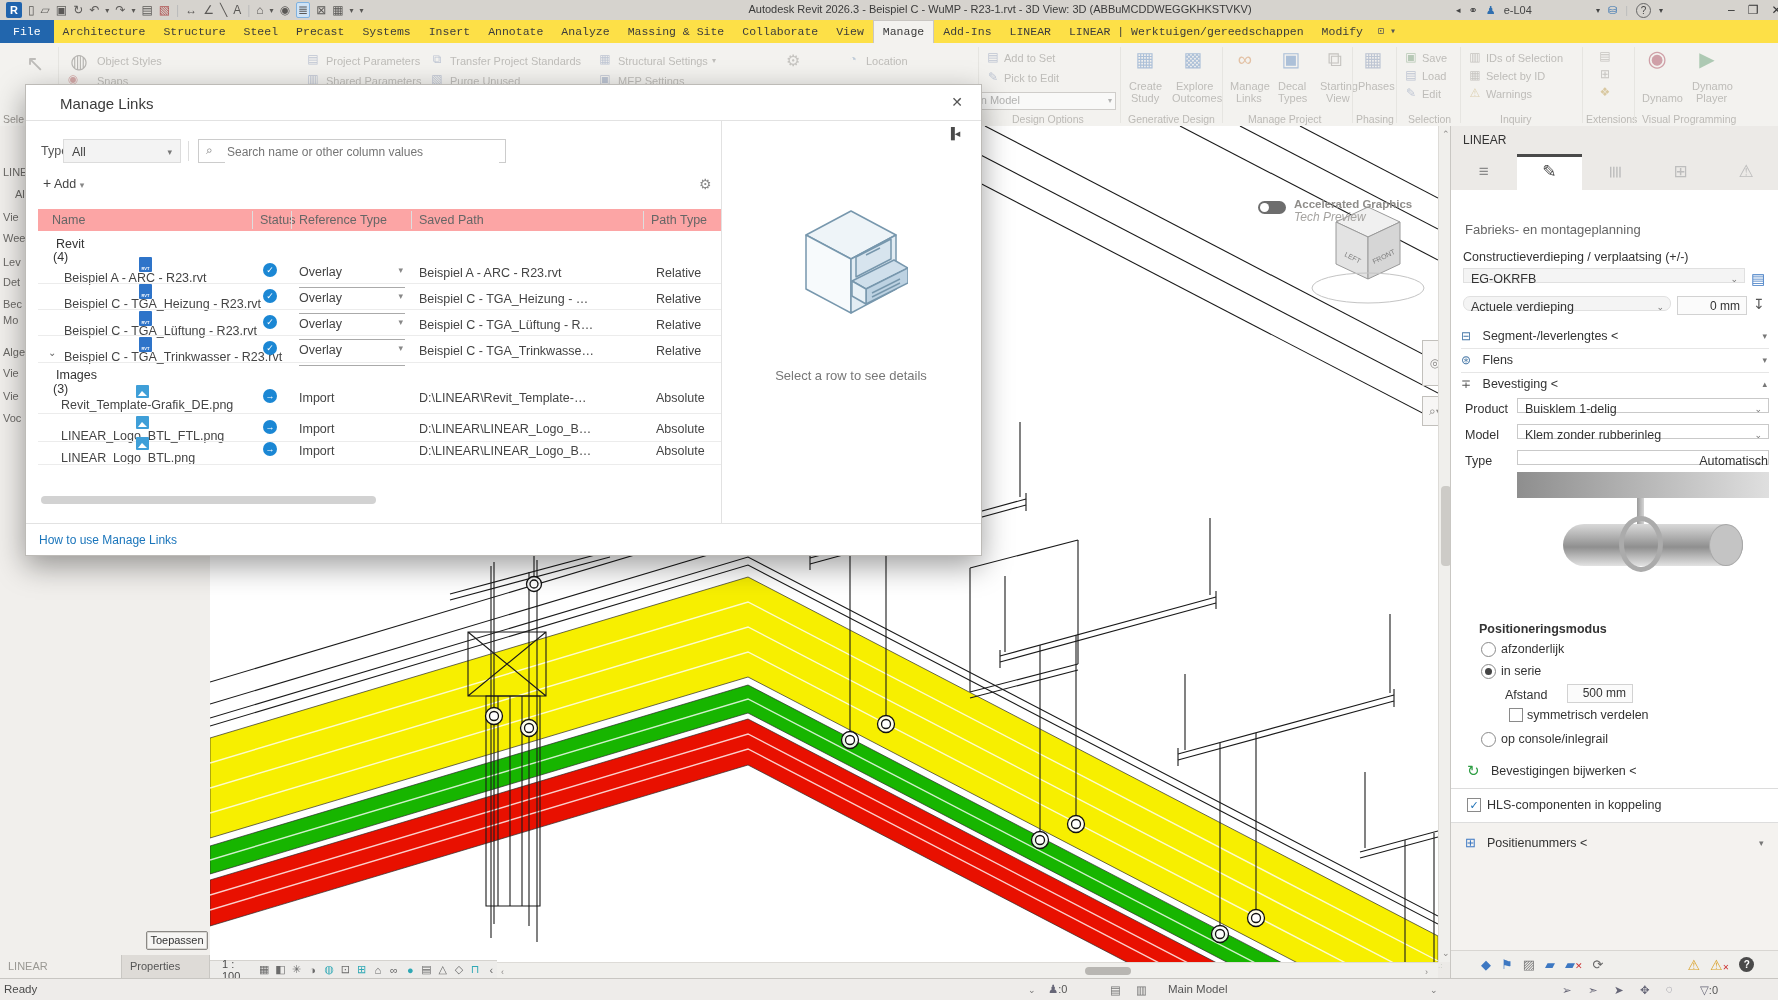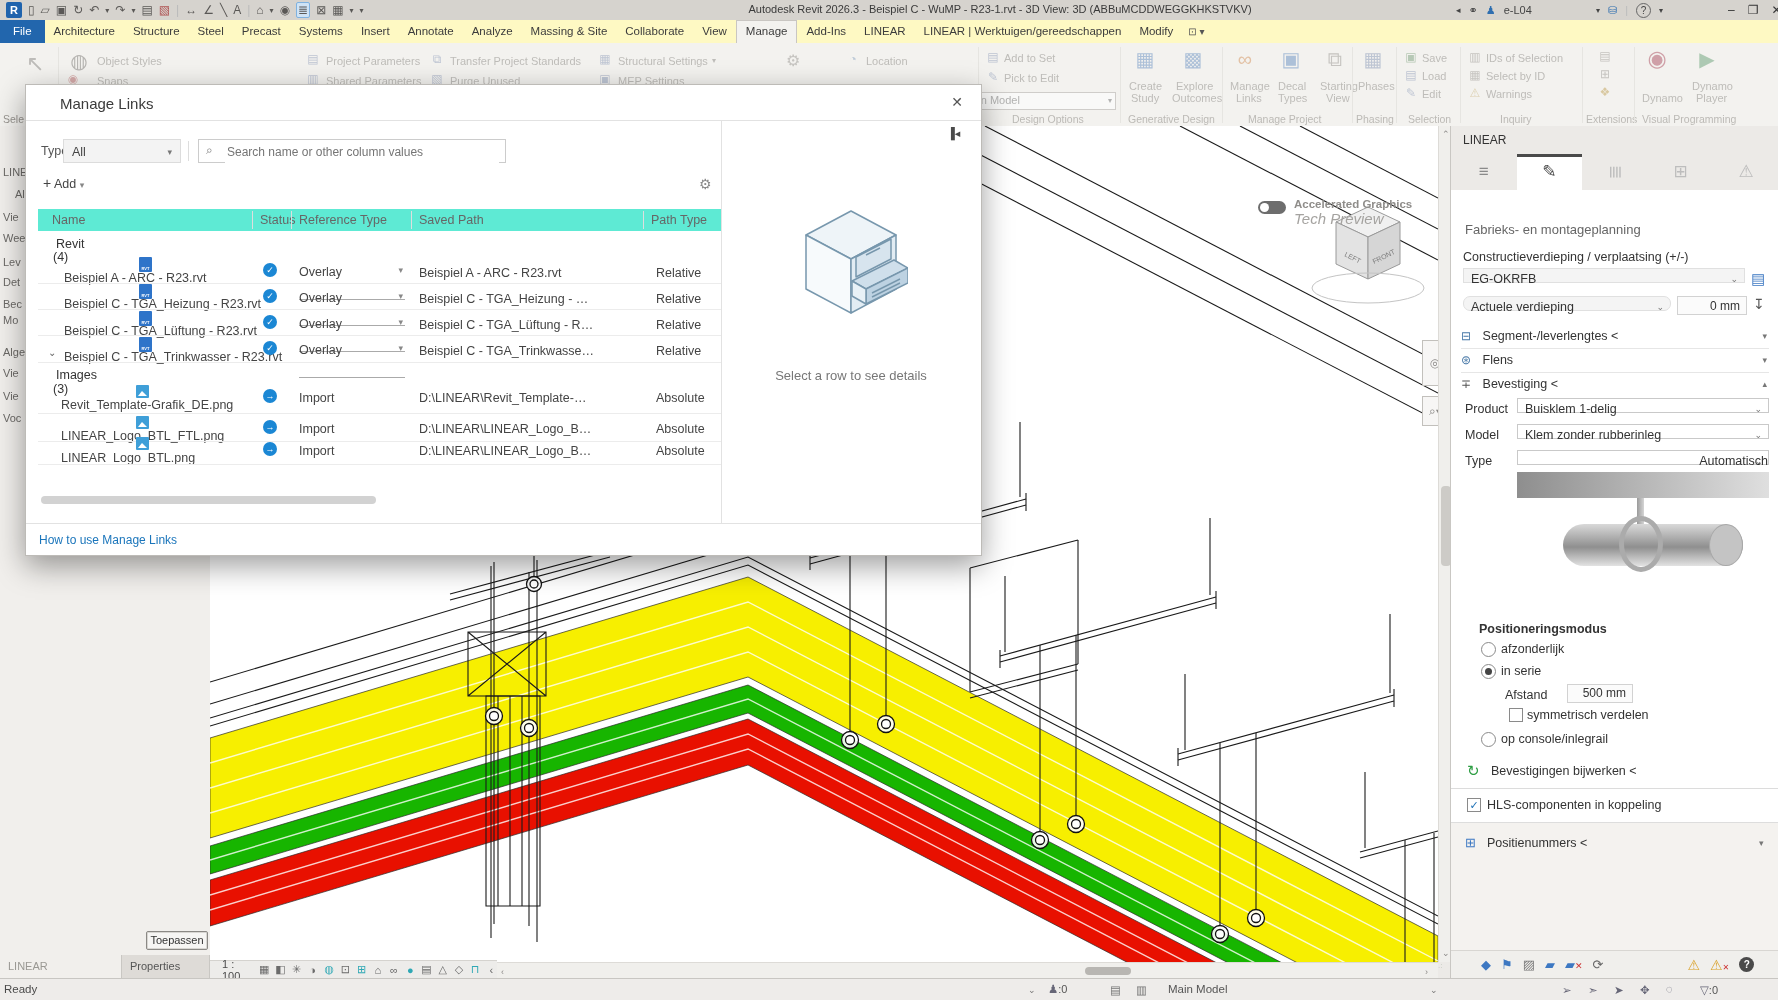--- a/index.html
+++ b/index.html
@@ -11,21 +11,21 @@
   .titlebar{position:absolute;left:0;top:0;width:1778px;height:20px;background:#d6d3ce;border-bottom:1px solid #c3c0bb;}
   .rlogo{position:absolute;left:6px;top:2px;width:16px;height:16px;background:#1f63ad;color:#fff;font-size:11px;font-weight:bold;
     text-align:center;line-height:16px;border-radius:2px;}
   .qat{position:absolute;left:28px;top:1px;height:18px;display:flex;align-items:center;gap:6px;color:#5a5856;font-size:12px;}
   .qat .hl{background:#cfe3f5;border:1px solid #7fb2e0;border-radius:2px;padding:0 1px;}
   .qat .red{color:#b05555;}
   .ttl{position:absolute;left:1000px;top:3px;transform:translateX(-50%);font-size:11px;color:#3a3a3a;}
   .tbr{position:absolute;top:0;height:20px;display:flex;align-items:center;gap:8px;font-size:11px;color:#444;}
   .winbtn{font-size:12px;color:#333;}
   
-  .tabbar{position:absolute;left:0;top:20px;width:1778px;height:23px;background:#fef9c3;display:flex;font-size:11.5px;color:#3c3c3c;}
+  .tabbar{position:absolute;left:0;top:20px;width:1778px;height:23px;background:#fde047;display:flex;font-size:11.5px;color:#3c3c3c;font-family:Liberation Mono, monospace;}
   .rtab{padding:0 9px;line-height:23px;}
   .rtab.file{background:#2266ad;color:#fff;padding:0 13px;}
   .rtab.active{background:#f3f2ef;border:1px solid #c9c6c2;border-bottom:none;line-height:21px;}
   .panelbtn{margin-left:6px;line-height:23px;color:#555;font-size:10px;}
   
   .ribbon{position:absolute;left:0;top:43px;width:1778px;height:83px;background:#f3f2ef;border-bottom:1px solid #cfcdc9;}
   .rb{font-size:11px;color:#9b9995;}
   .rlabel{font-size:10.5px;color:#97948f;}
   .rsep{position:absolute;top:4px;width:1px;height:76px;background:#dedcd8;}
   .bigico{position:absolute;width:26px;height:26px;display:flex;align-items:center;justify-content:center;font-size:20px;}
@@ -38,21 +38,21 @@
   .cutlbl{position:absolute;left:3px;width:22px;overflow:hidden;font-size:11px;color:#6b6966;}
   .applybtn{position:absolute;left:146px;top:805px;width:60px;height:17px;background:#f6f5f3;border:1px solid #8b8985;
     border-radius:2px;font-size:11px;color:#333;text-align:center;line-height:16px;box-shadow:0 0 0 1px #d8d6d2 inset;}
   .lptab{position:absolute;top:829px;height:23px;font-size:11px;line-height:22px;border-right:1px solid #c9c7c3;padding:0 8px;box-sizing:border-box;}
   
   .vp{position:absolute;left:210px;top:126px;width:1228px;height:836px;background:#fff;overflow:hidden;}
   .agtog{position:absolute;left:1048px;top:72px;display:flex;gap:8px;align-items:flex-start;}
   .agpill{width:28px;height:13px;background:#6d6d6d;border-radius:7px;position:relative;margin-top:3px;}
   .agpill::after{content:"";position:absolute;left:2px;top:2px;width:9px;height:9px;border-radius:50%;background:#fff;}
   .agt1{font-size:11.5px;color:#8f8d8a;font-weight:bold;}
-  .agt2{font-size:15px;color:#a5a3a0;font-style:italic;}
+  .agt2{font-size:12px;color:#a5a3a0;font-style:italic;}
   .navbtn{position:absolute;left:1212px;width:24px;background:#f7f6f5;border:1px solid #c2c0bc;color:#8a8886;
     font-size:12px;text-align:center;}
   
   .vscroll{position:absolute;left:1438px;top:126px;width:14px;height:836px;background:#f0efec;border-left:1px solid #dddbd7;}
   .vthumb{position:absolute;left:2px;top:360px;width:10px;height:80px;background:#cdcbc7;border-radius:4px;}
   .hscroll{position:absolute;left:497px;top:962px;width:941px;height:16px;background:#f0efec;border-top:1px solid #dddbd7;}
   .hthumb{position:absolute;left:588px;top:4px;width:46px;height:8px;background:#b8b6b2;border-radius:4px;}
   .sarrow{color:#8a8886;font-size:9px;position:absolute;}
   .corner{position:absolute;left:1438px;top:962px;width:16px;height:16px;background:#eceae7;color:#9a98;font-size:8px;line-height:8px;}
   
@@ -67,30 +67,30 @@
     border:1px solid #bdbbb7;box-shadow:0 10px 28px rgba(0,0,0,.38);font-size:12.5px;color:#444;}
   .dlg-title{position:absolute;left:34px;top:10px;font-size:15px;color:#3b3b3b;}
   .dlg-x{position:absolute;left:920px;top:6px;width:22px;height:22px;font-size:14px;color:#555;text-align:center;line-height:22px;}
   .dlg-hr{position:absolute;left:0;width:955px;height:1px;background:#e2e2e2;}
   .typecombo{position:absolute;left:37px;top:54px;width:118px;height:24px;background:#f3f3f3;border:1px solid #dcdcdc;
     line-height:24px;padding-left:8px;box-sizing:border-box;}
   .searchbox{position:absolute;left:172px;top:54px;width:308px;height:24px;border:1px solid #ccc;box-sizing:border-box;}
   .searchbox input{position:absolute;left:26px;top:1px;width:270px;height:20px;border:none;outline:none;font-size:12px;color:#999;
     font-family:"Liberation Sans",sans-serif;}
   .addbtn{position:absolute;left:17px;top:90px;color:#444;}
-  .hdr{position:absolute;left:12px;top:124px;width:683px;height:22px;background:#5eead4;color:#666;}
+  .hdr{position:absolute;left:12px;top:124px;width:683px;height:22px;background:#fca5a5;color:#666;}
   .hsep{position:absolute;top:2px;width:1px;height:18px;background:#dedede;}
   .rowline{position:absolute;left:12px;width:683px;height:1px;background:#ececec;}
   .rvt{position:absolute;width:13px;height:15px;background:#2e74c9;border-radius:1px;}
   .rvt::after{content:"RVT";position:absolute;left:0;bottom:1px;width:13px;font-size:4px;color:#fff;text-align:center;font-weight:bold;}
   .png{position:absolute;width:13px;height:13px;background:#3f9fd8;border-radius:1px;}
   .png::after{content:"";position:absolute;left:2px;bottom:2px;border-left:4px solid transparent;border-right:5px solid transparent;border-bottom:5px solid #fff;}
   .stbadge{position:absolute;width:14px;height:14px;border-radius:50%;background:#1b87d4;color:#fff;font-size:9px;
     text-align:center;line-height:14px;}
-  .ovl{border-bottom:1px solid #aaa;padding-bottom:20px;}
+  .ovl{border-bottom:1px solid #aaa;padding-bottom:8px;}
   .ddcaret{color:#888;font-size:9px;}
   .dlg-scroll{position:absolute;left:15px;top:411px;width:335px;height:8px;background:#d2d2d2;border-radius:4px;}
   .dlg-vline{position:absolute;left:695px;top:36px;width:1px;height:402px;background:#e2e2e2;}
   .hint{position:absolute;left:825px;top:283px;transform:translateX(-50%);color:#777;font-size:13px;white-space:nowrap;}
   .helplink{position:absolute;left:13px;top:448px;color:#1a75bb;font-size:12px;}
   .collapseico{position:absolute;left:921px;top:42px;color:#4a4a4a;font-size:11px;}
   
   .rpanel{position:absolute;left:1450px;top:126px;width:328px;height:852px;background:#fff;border-left:1px solid #c9c7c3;font-size:12.5px;color:#333;}
   .rp-head{position:absolute;left:0;top:0;width:328px;height:28px;background:#eceae7;line-height:28px;padding-left:12px;
     box-sizing:border-box;font-size:12px;color:#333;}

